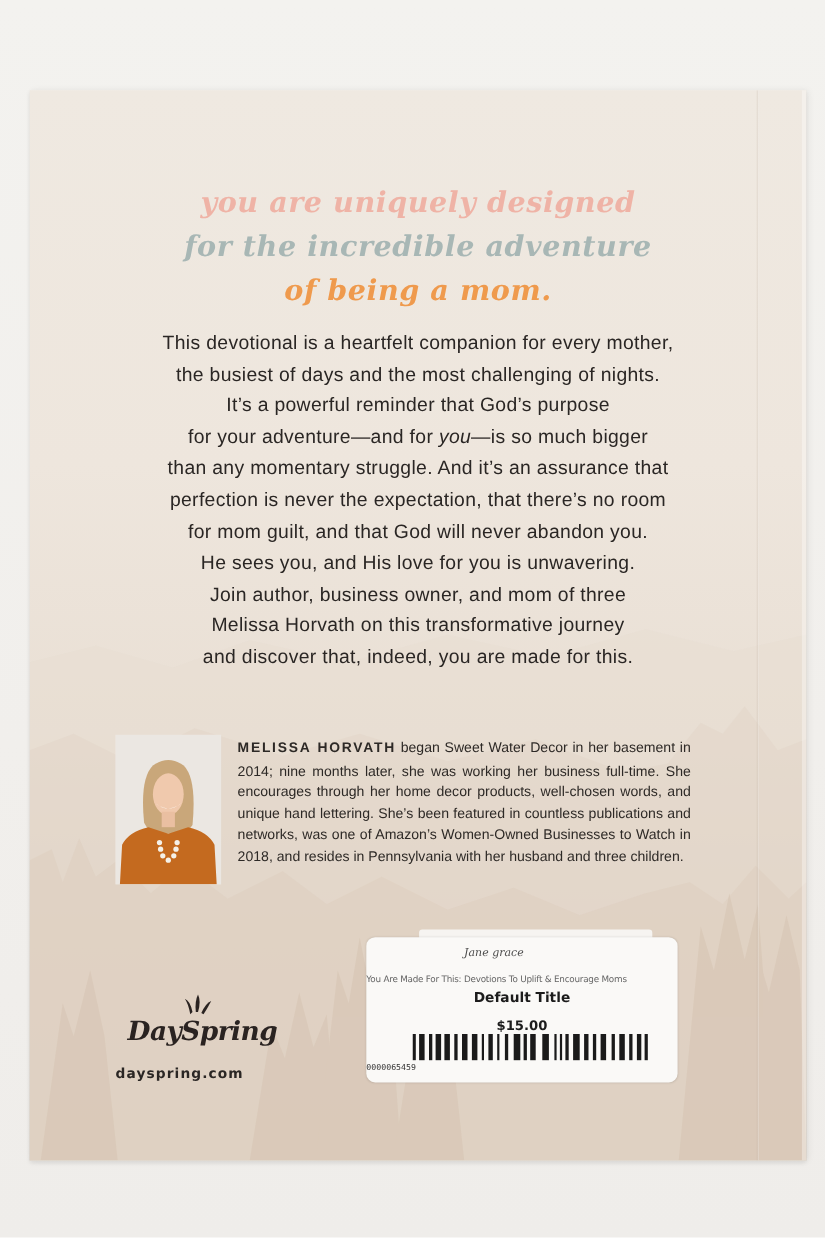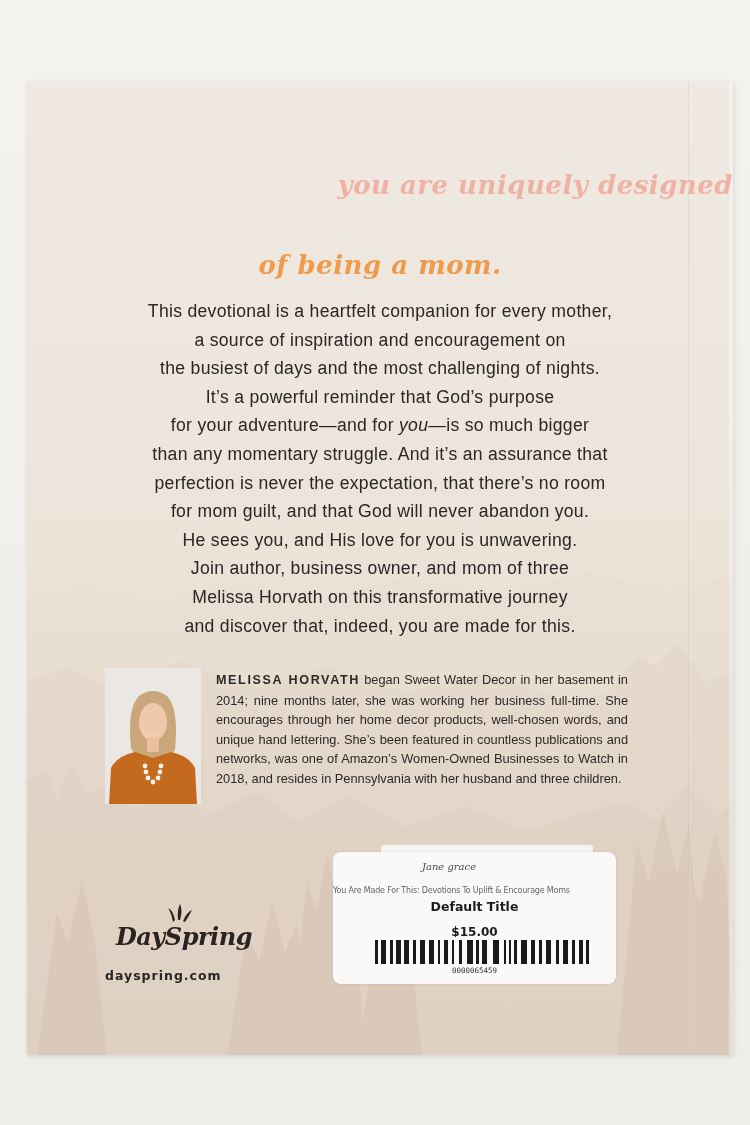--- a/index.html
+++ b/index.html
@@ -26,21 +26,21 @@
     .headline {
       position: absolute; left: 0; width: 706px; top: 54px; text-align: center;
       font-family: "DejaVu Sans", sans-serif; font-weight: bold; font-size: 14.5px;
       letter-spacing: 3.4px; color: #26221f;
     }
     .script {
       position: absolute; left: 0; width: 706px; text-align: center;
       font-family: "DejaVu Serif", serif; font-style: italic; font-weight: bold;
       font-size: 26px; letter-spacing: 0.5px;
     }
-    .s1 { top: 88px; color: #efb3a6; text-align: right; }
+    .s1 { top: 88px; color: #efb3a6; }
     .s2 { top: 128px; color: #a8b7b5; }
     .s3 { top: 168px; color: #ef9a4d; }
     .body-text {
       position: absolute; left: 60px; width: 586px; top: 215px; text-align: center;
       font-family: "Liberation Sans", sans-serif; font-size: 17.6px; line-height: 28.6px;
       color: #2a2624; letter-spacing: 0.3px;
     }
     .body-text .line { display: block; white-space: nowrap; }
     .photo {
       position: absolute; left: 78px; top: 586px; width: 96px; height: 136px;
@@ -85,21 +85,21 @@
       font-family: "DejaVu Sans", sans-serif; font-weight: bold; font-size: 12.5px; color: #1c1c1c;
     }
     .sticker .price {
       position: absolute; left: 0; width: 283px; top: 73px; text-align: center;
       font-family: "DejaVu Sans", sans-serif; font-weight: bold; font-size: 12px; color: #1c1c1c;
     }
     .sticker .barcode {
       position: absolute; left: 42px; top: 88px; width: 214px; height: 24px;
     }
     .sticker .sku {
-      position: absolute; left: 0; width: 283px; top: 114px; text-align: center;
+      position: absolute; left: 0; width: 283px; top: 114px; text-align: left;
       font-family: "DejaVu Sans Mono", monospace; font-size: 7.5px; color: #333;
     }
   </style>
 </head>
 <body>
 
 <div class="book">
 
   <svg class="mountains" viewBox="0 0 706 973" preserveAspectRatio="none">
     <path d="M0 520 L60 505 L130 525 L200 500 L290 520 L380 495 L470 515 L560 490 L640 510 L706 495 L706 973 L0 973 Z" fill="#e7ddd2" opacity="0.5"></path>
@@ -113,25 +113,25 @@
       <path d="M10 973 L30 830 L40 860 L55 800 L68 860 L80 973 Z"></path>
       <path d="M330 973 L350 850 L360 880 L372 830 L385 880 L395 973 Z"></path>
     </g>
   </svg>
 
   <div class="spine-line"></div>
   <div class="spine-edge"></div>
 
 
   <div class="script s1">you are uniquely designed</div>
+  <div class="script s2">for the incredible adventure</div>
   <div class="script s3">of being a mom.</div>
 
   <div class="body-text">
     <span class="line">This devotional is a heartfelt companion for every mother,</span>
-    <span class="line">a source of inspiration and encouragement on</span>
     <span class="line">the busiest of days and the most challenging of nights.</span>
     <span class="line">It’s a powerful reminder that God’s purpose</span>
     <span class="line"><span>for your adventure—and for </span><em>you</em><span>—is so much bigger</span></span>
     <span class="line">than any momentary struggle. And it’s an assurance that</span>
     <span class="line">perfection is never the expectation, that there’s no room</span>
     <span class="line">for mom guilt, and that God will never abandon you.</span>
     <span class="line">He sees you, and His love for you is unwavering.</span>
     <span class="line">Join author, business owner, and mom of three</span>
     <span class="line">Melissa Horvath on this transformative journey</span>
     <span class="line">and discover that, indeed, you are made for this.</span>

